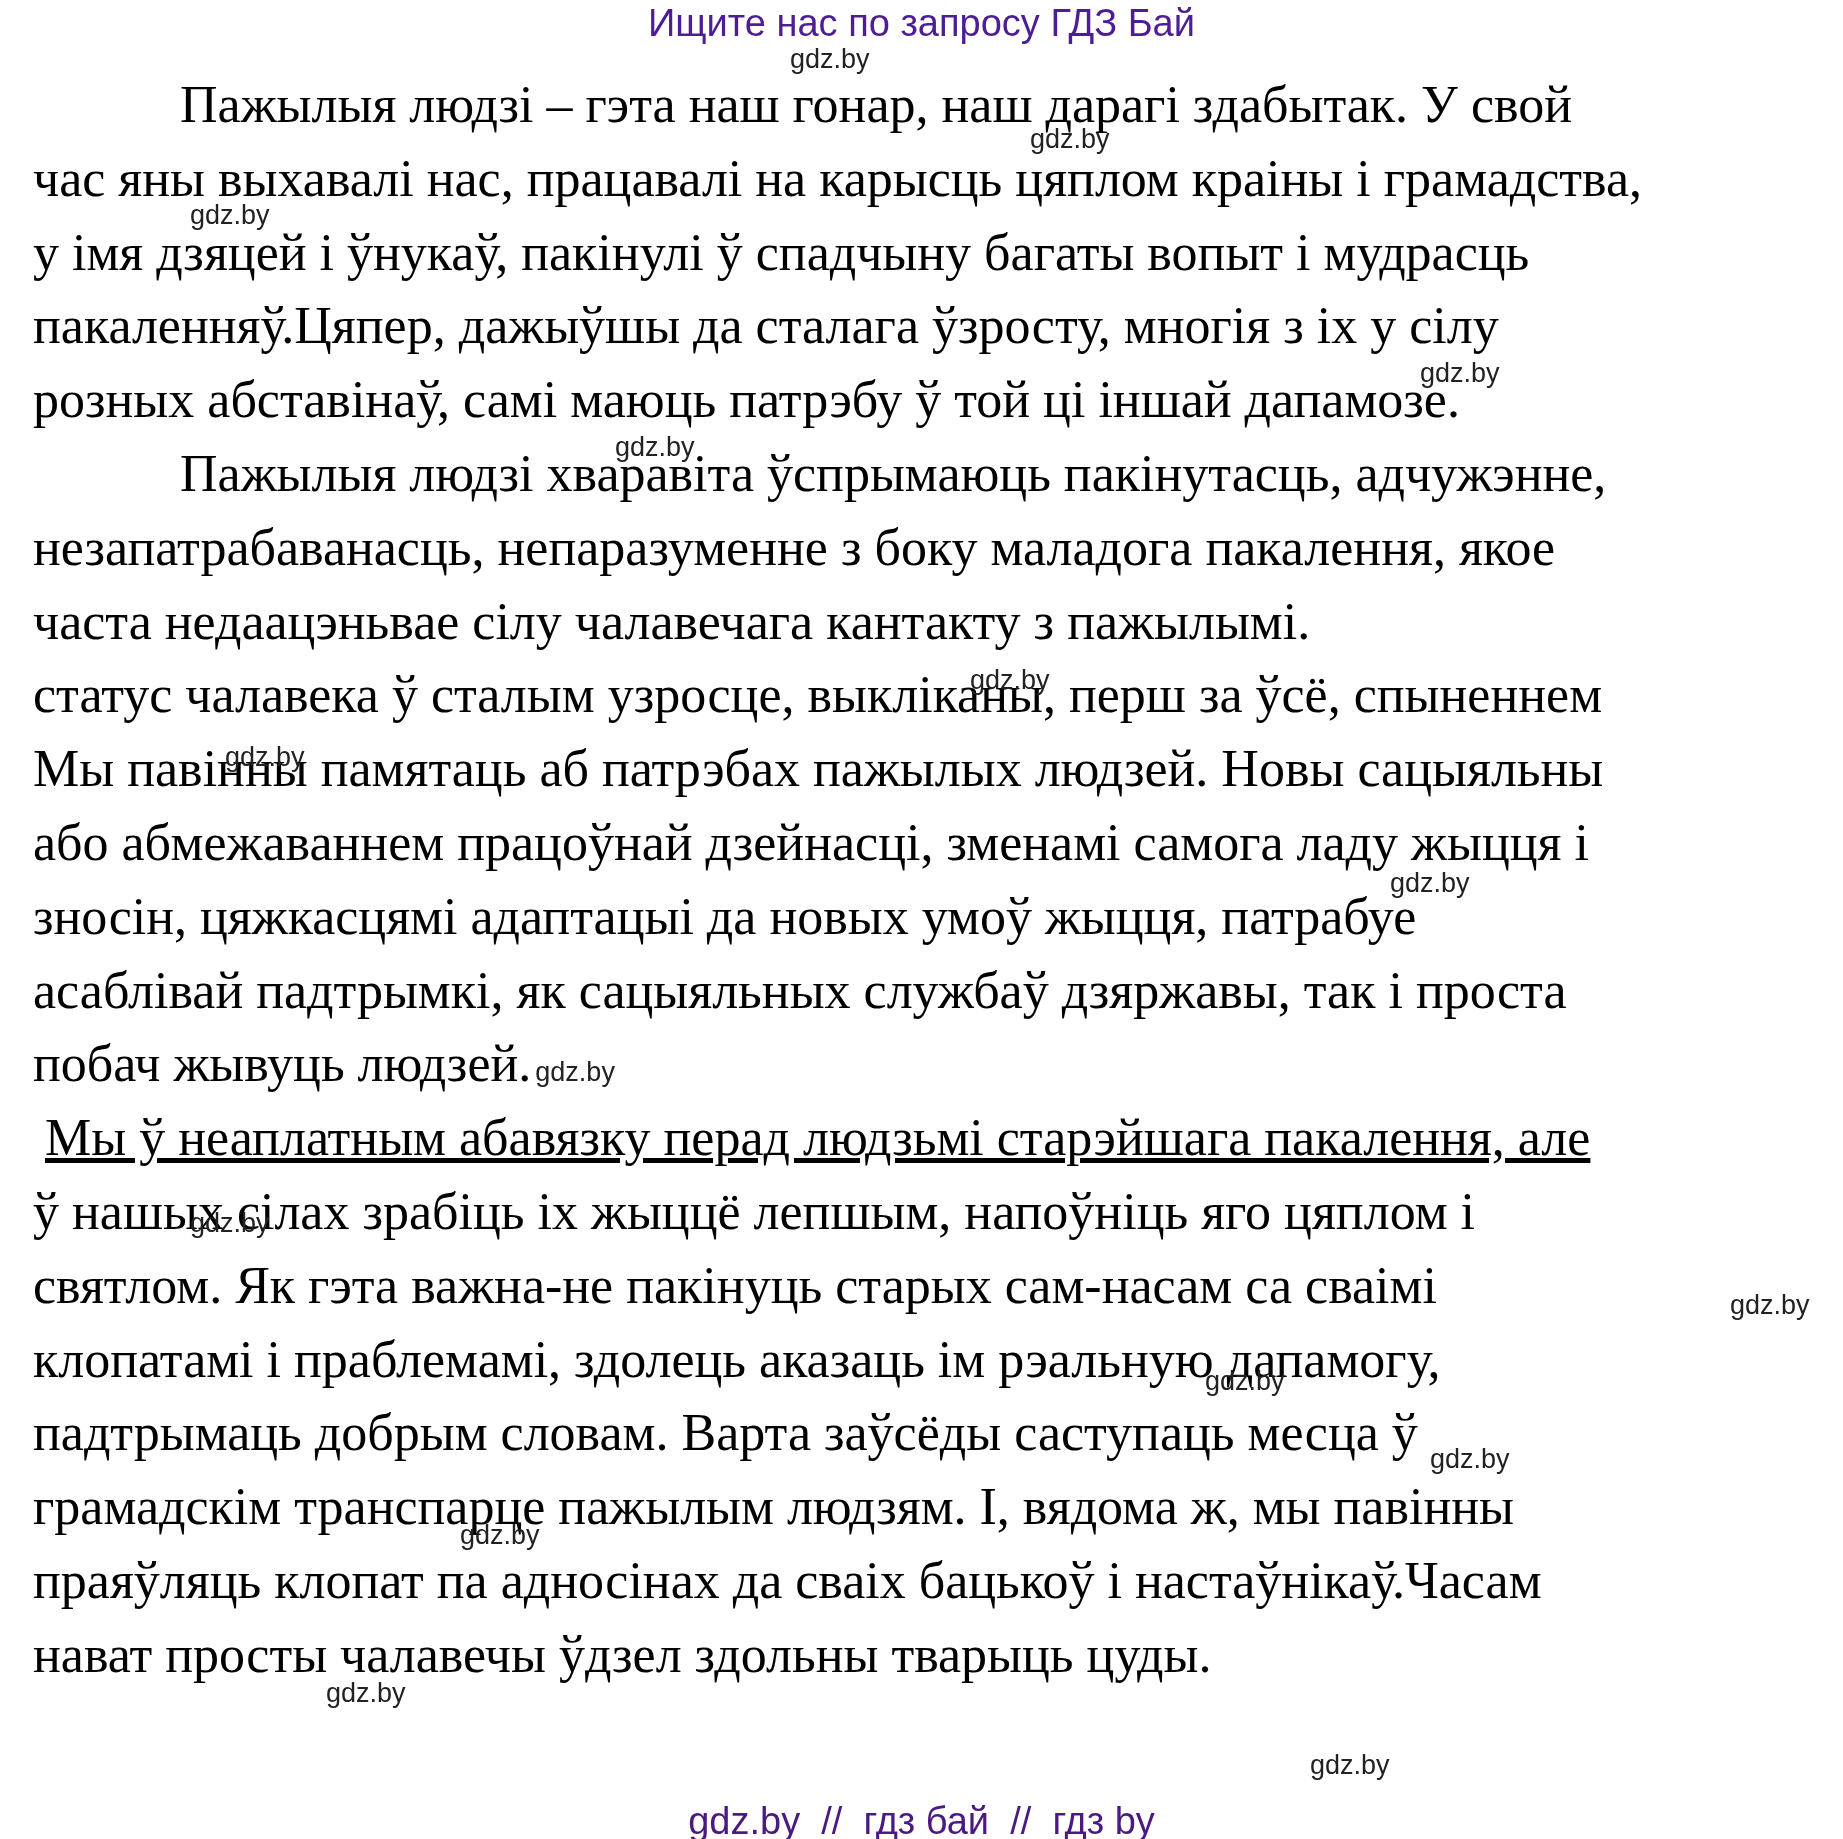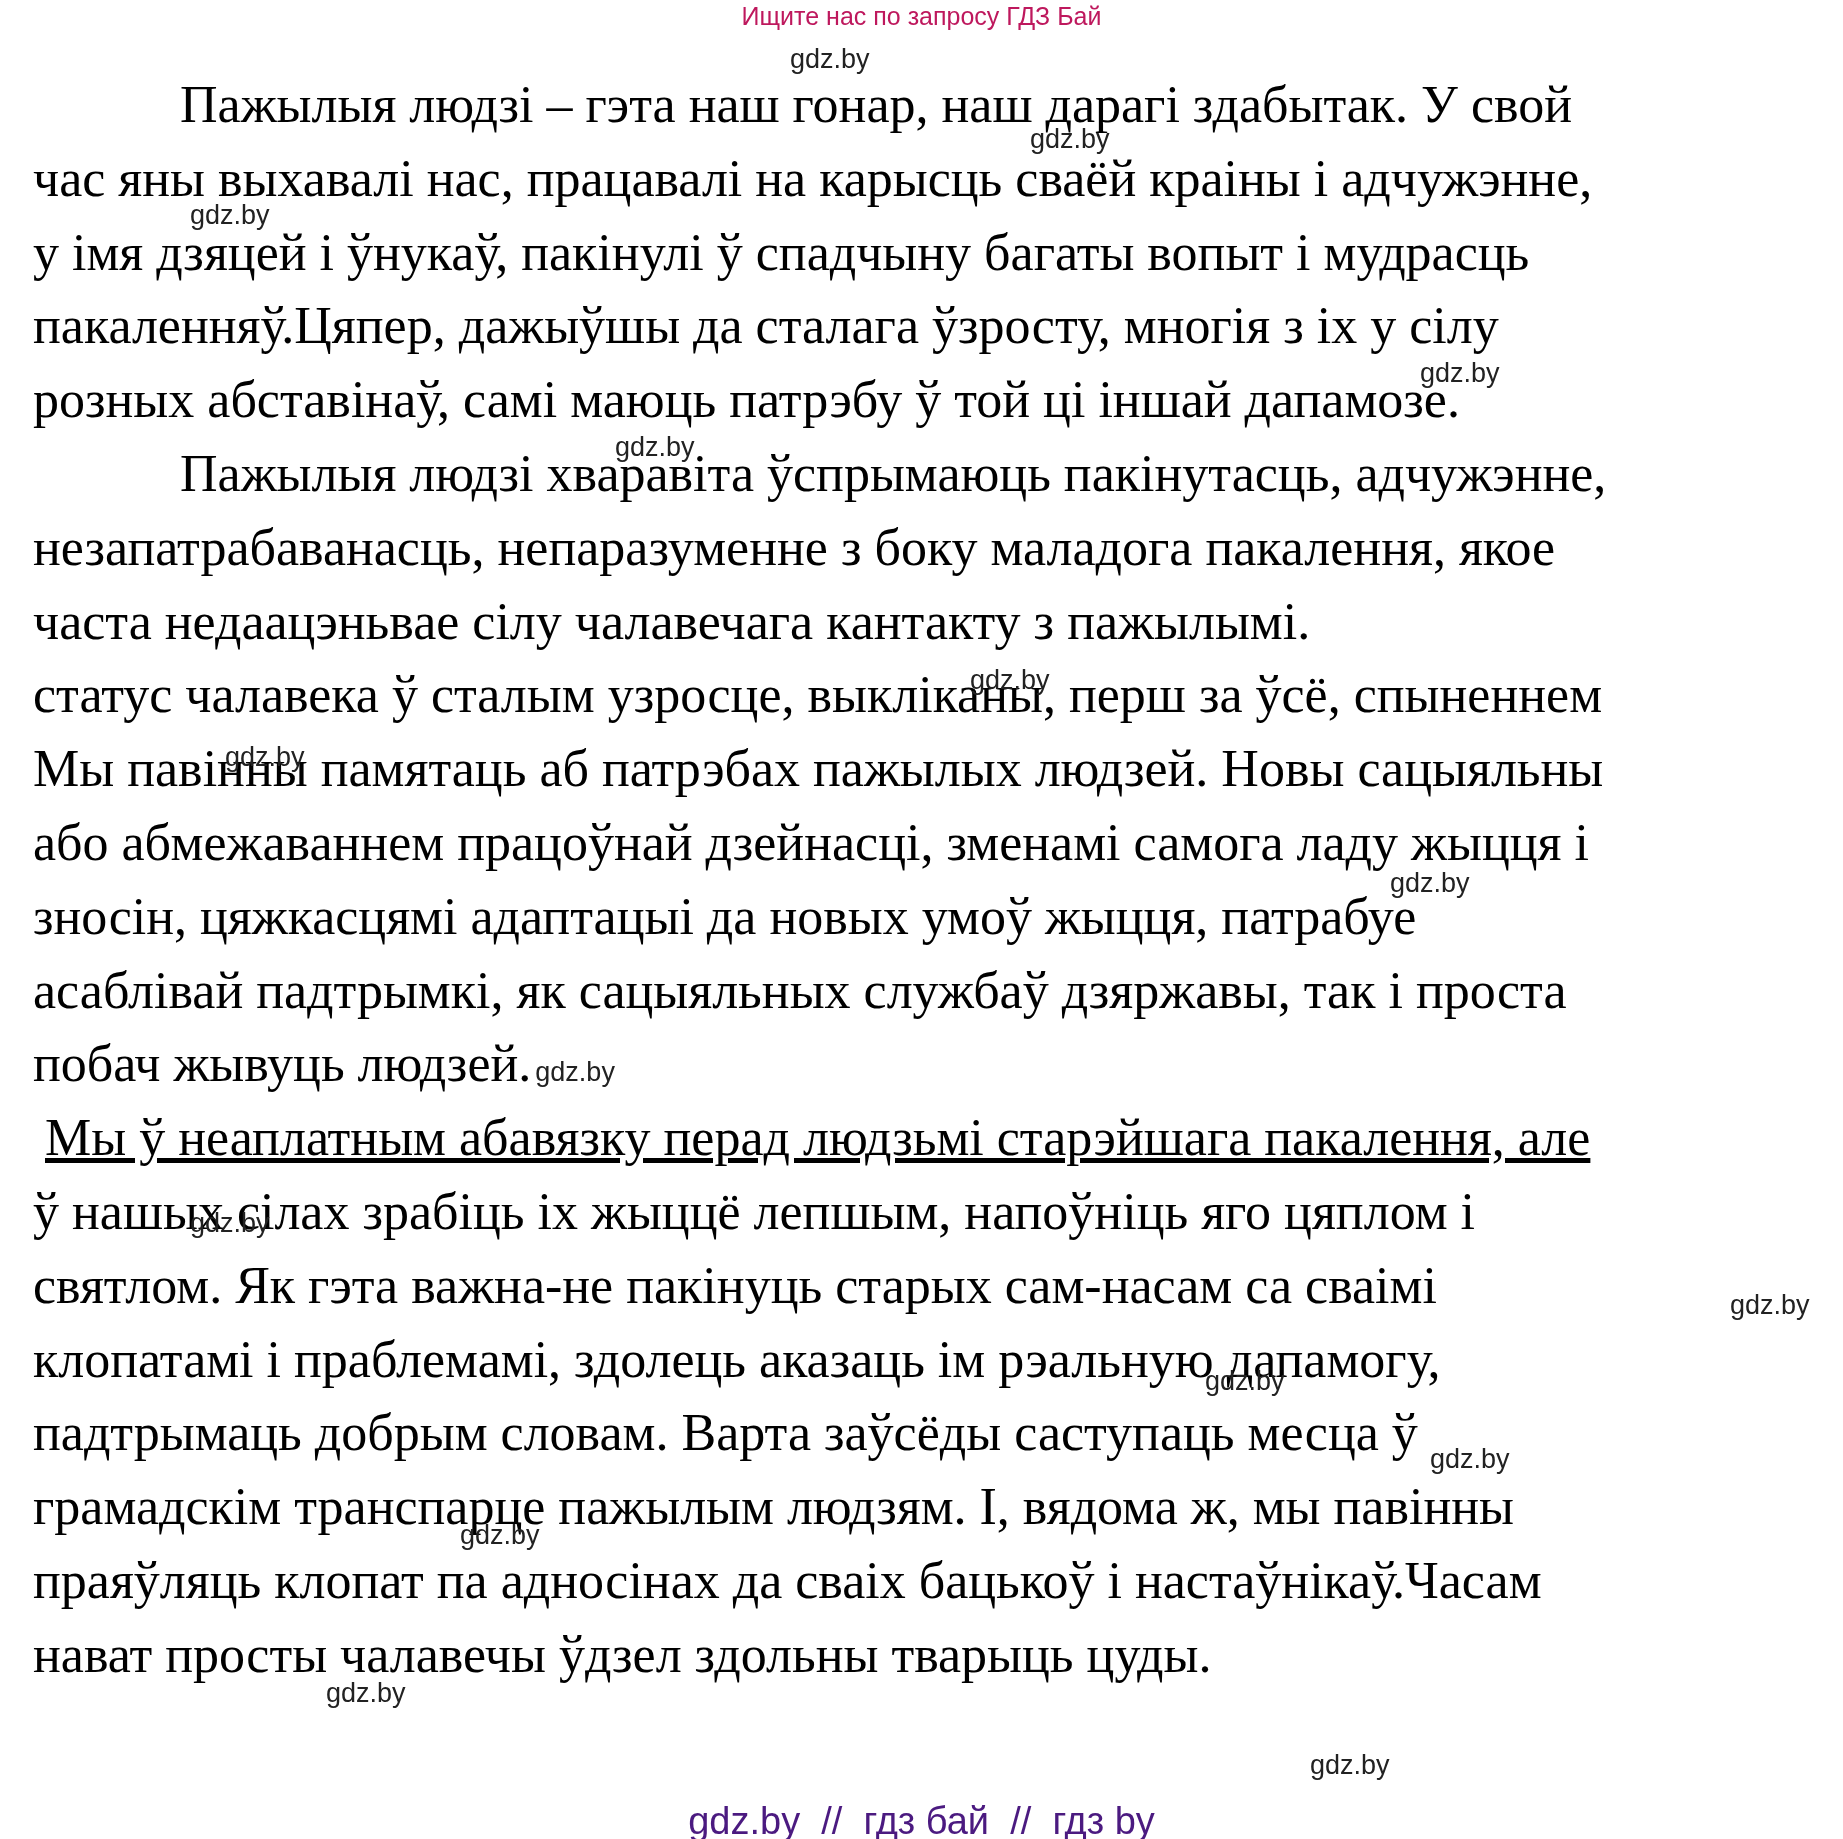--- a/index.html
+++ b/index.html
@@ -1,19 +1,19 @@
 <!DOCTYPE html>
 <html><head>
 <meta charset="utf-8">
 <style>
   html, body { margin: 0; padding: 0; background: #ffffff; }
   body { width: 1843px; height: 1839px; position: relative; overflow: hidden; }
   .top-banner {
     position: absolute; left: 0; right: 0; top: 2px; text-align: center;
-    font-family: "Liberation Sans", sans-serif; font-size: 25px; color: #be185d;
+    font-family: "Liberation Sans", sans-serif; font-size: 38px; color: #4c1d95;
   }
   .footer {
     position: absolute; left: 0; right: 0; top: 1800px; text-align: center;
     font-family: "Liberation Sans", sans-serif; font-size: 38px; color: #4b1a80;
     white-space: pre;
   }
   .body-text {
     position: absolute; left: 33px; top: 68px; width: 1800px;
     font-family: "Liberation Serif", serif; font-size: 52px; color: #000000;
     line-height: 73.8px; white-space: nowrap;
@@ -30,21 +30,21 @@
     margin-left: 4px;
   }
 </style>
 </head>
 <body>
 
 <div class="top-banner">Ищите нас по запросу ГДЗ Бай</div>
 
 <div class="body-text">
   <span class="line indent">Пажылыя людзі – гэта наш гонар, наш дарагі здабытак. У свой</span>
-  <span class="line">час яны выхавалі нас, працавалі на карысць сваёй краіны і адчужэнне,</span>
+  <span class="line">час яны выхавалі нас, працавалі на карысць цяплом краіны і грамадства,</span>
   <span class="line">у імя дзяцей і ўнукаў, пакінулі ў спадчыну багаты вопыт і мудрасць</span>
   <span class="line">пакаленняў.Цяпер, дажыўшы да сталага ўзросту, многія з іх у сілу</span>
   <span class="line">розных абставінаў, самі маюць патрэбу ў той ці іншай дапамозе.</span>
   <span class="line indent">Пажылыя людзі хваравіта ўспрымаюць пакінутасць, адчужэнне,</span>
   <span class="line">незапатрабаванасць, непаразуменне з боку маладога пакалення, якое</span>
   <span class="line">часта недаацэньвае сілу чалавечага кантакту з пажылымі.</span>
   <span class="line">статус чалавека ў сталым узросце, выкліканы, перш за ўсё, спыненнем</span>
   <span class="line">Мы павінны памятаць аб патрэбах пажылых людзей. Новы сацыяльны</span>
   <span class="line">або абмежаваннем працоўнай дзейнасці, зменамі самога ладу жыцця і</span>
   <span class="line">зносін, цяжкасцямі адаптацыі да новых умоў жыцця, патрабуе</span>

